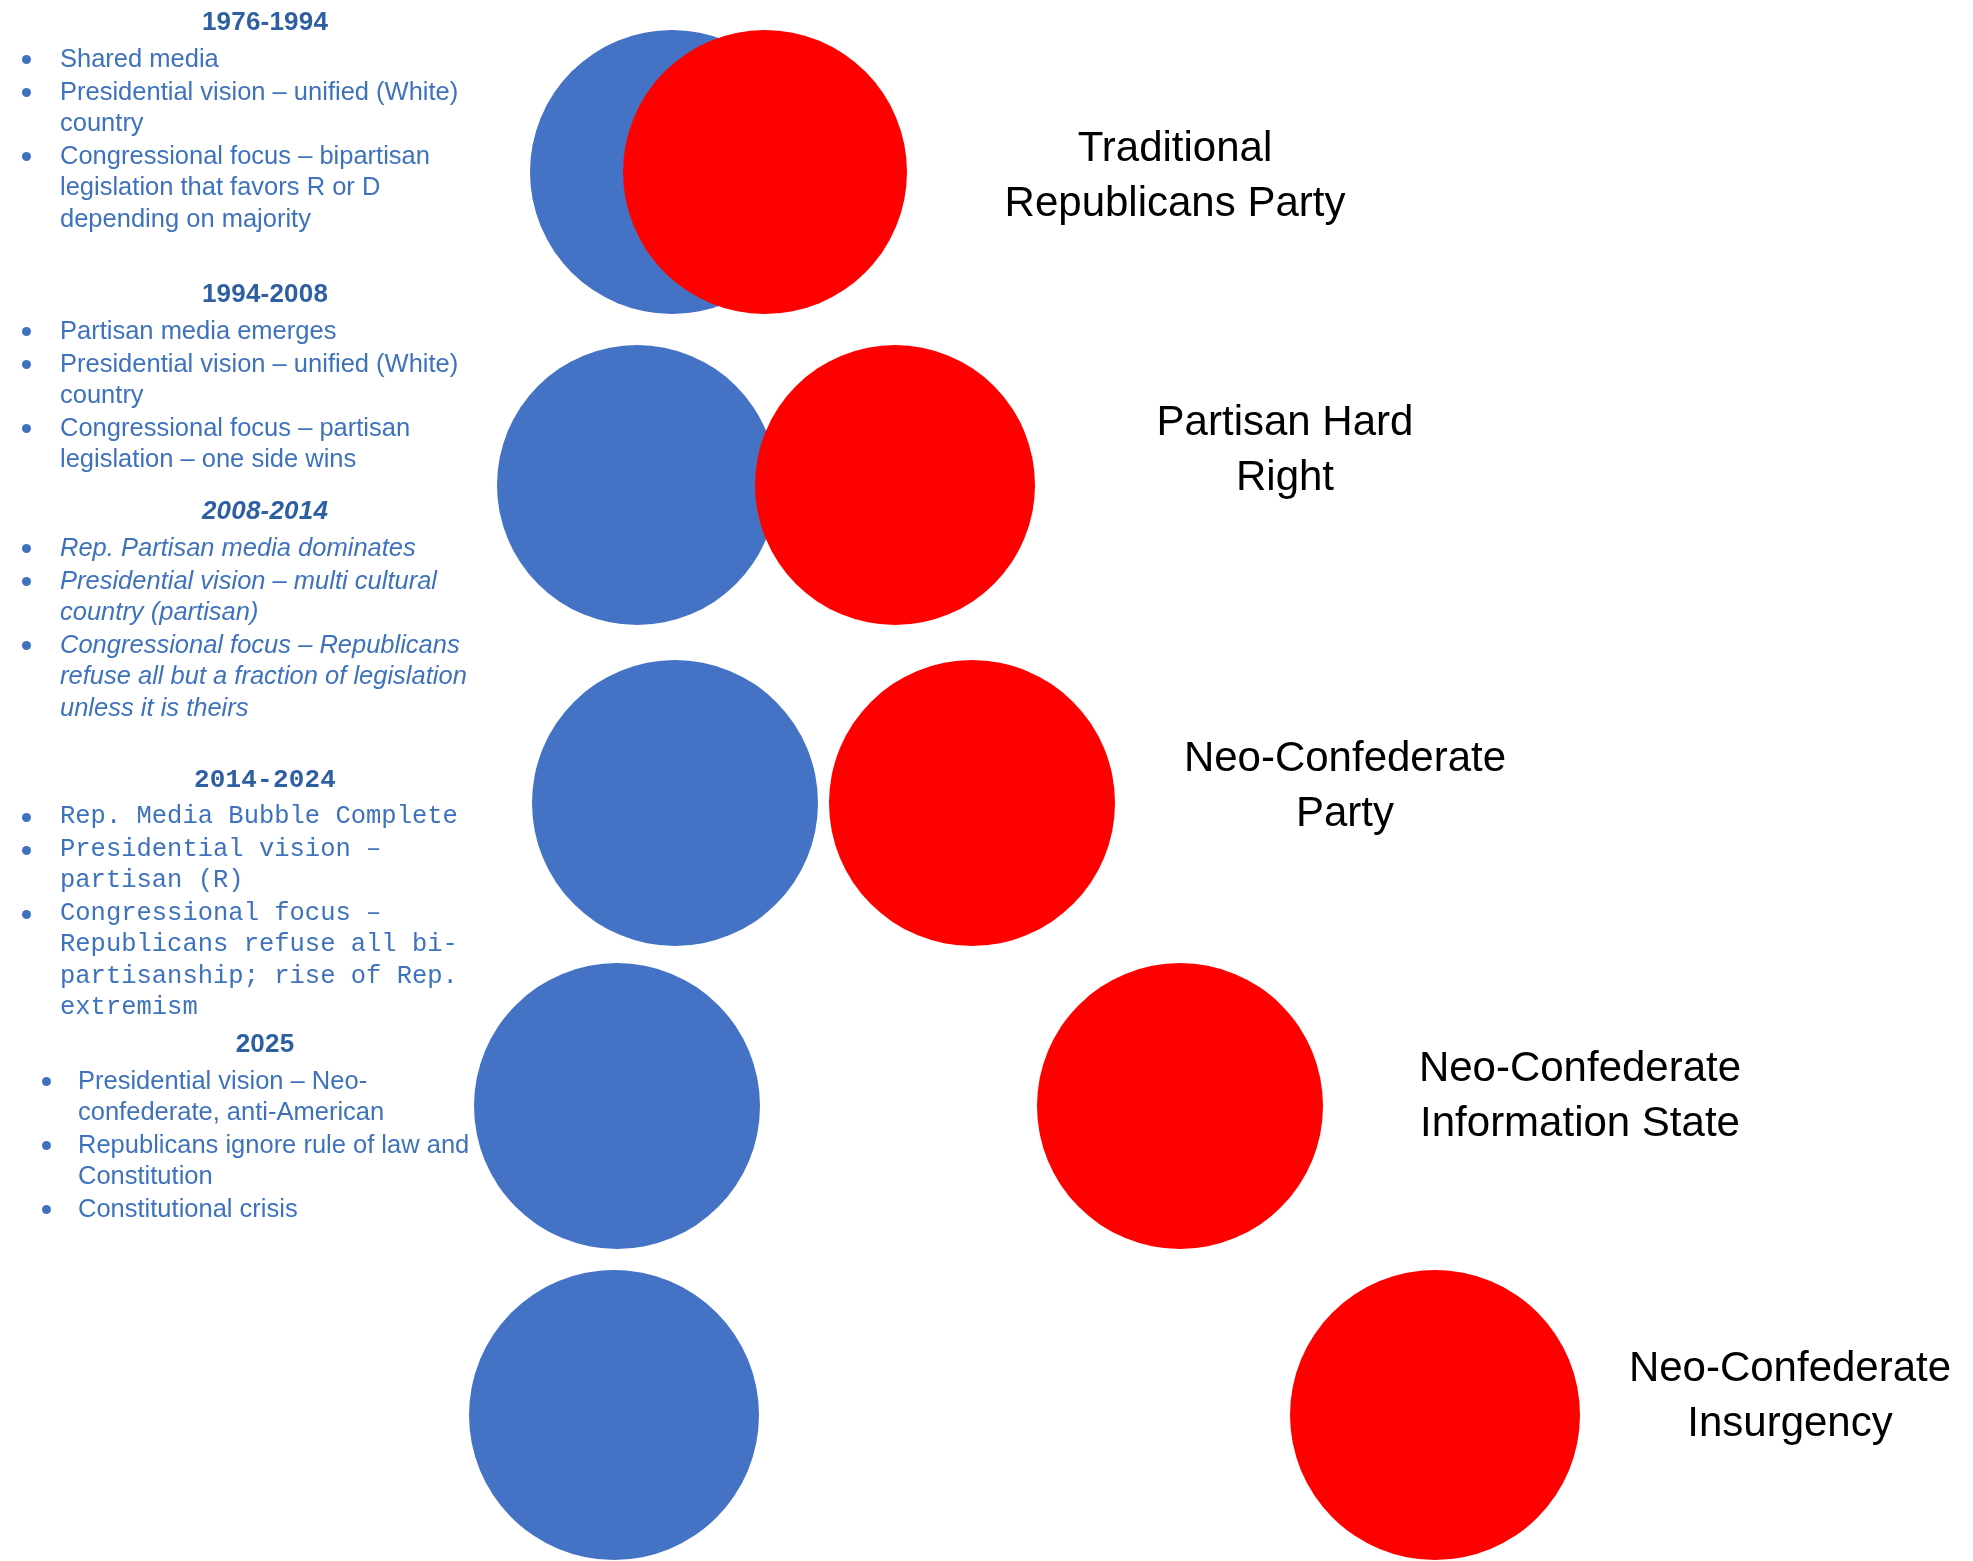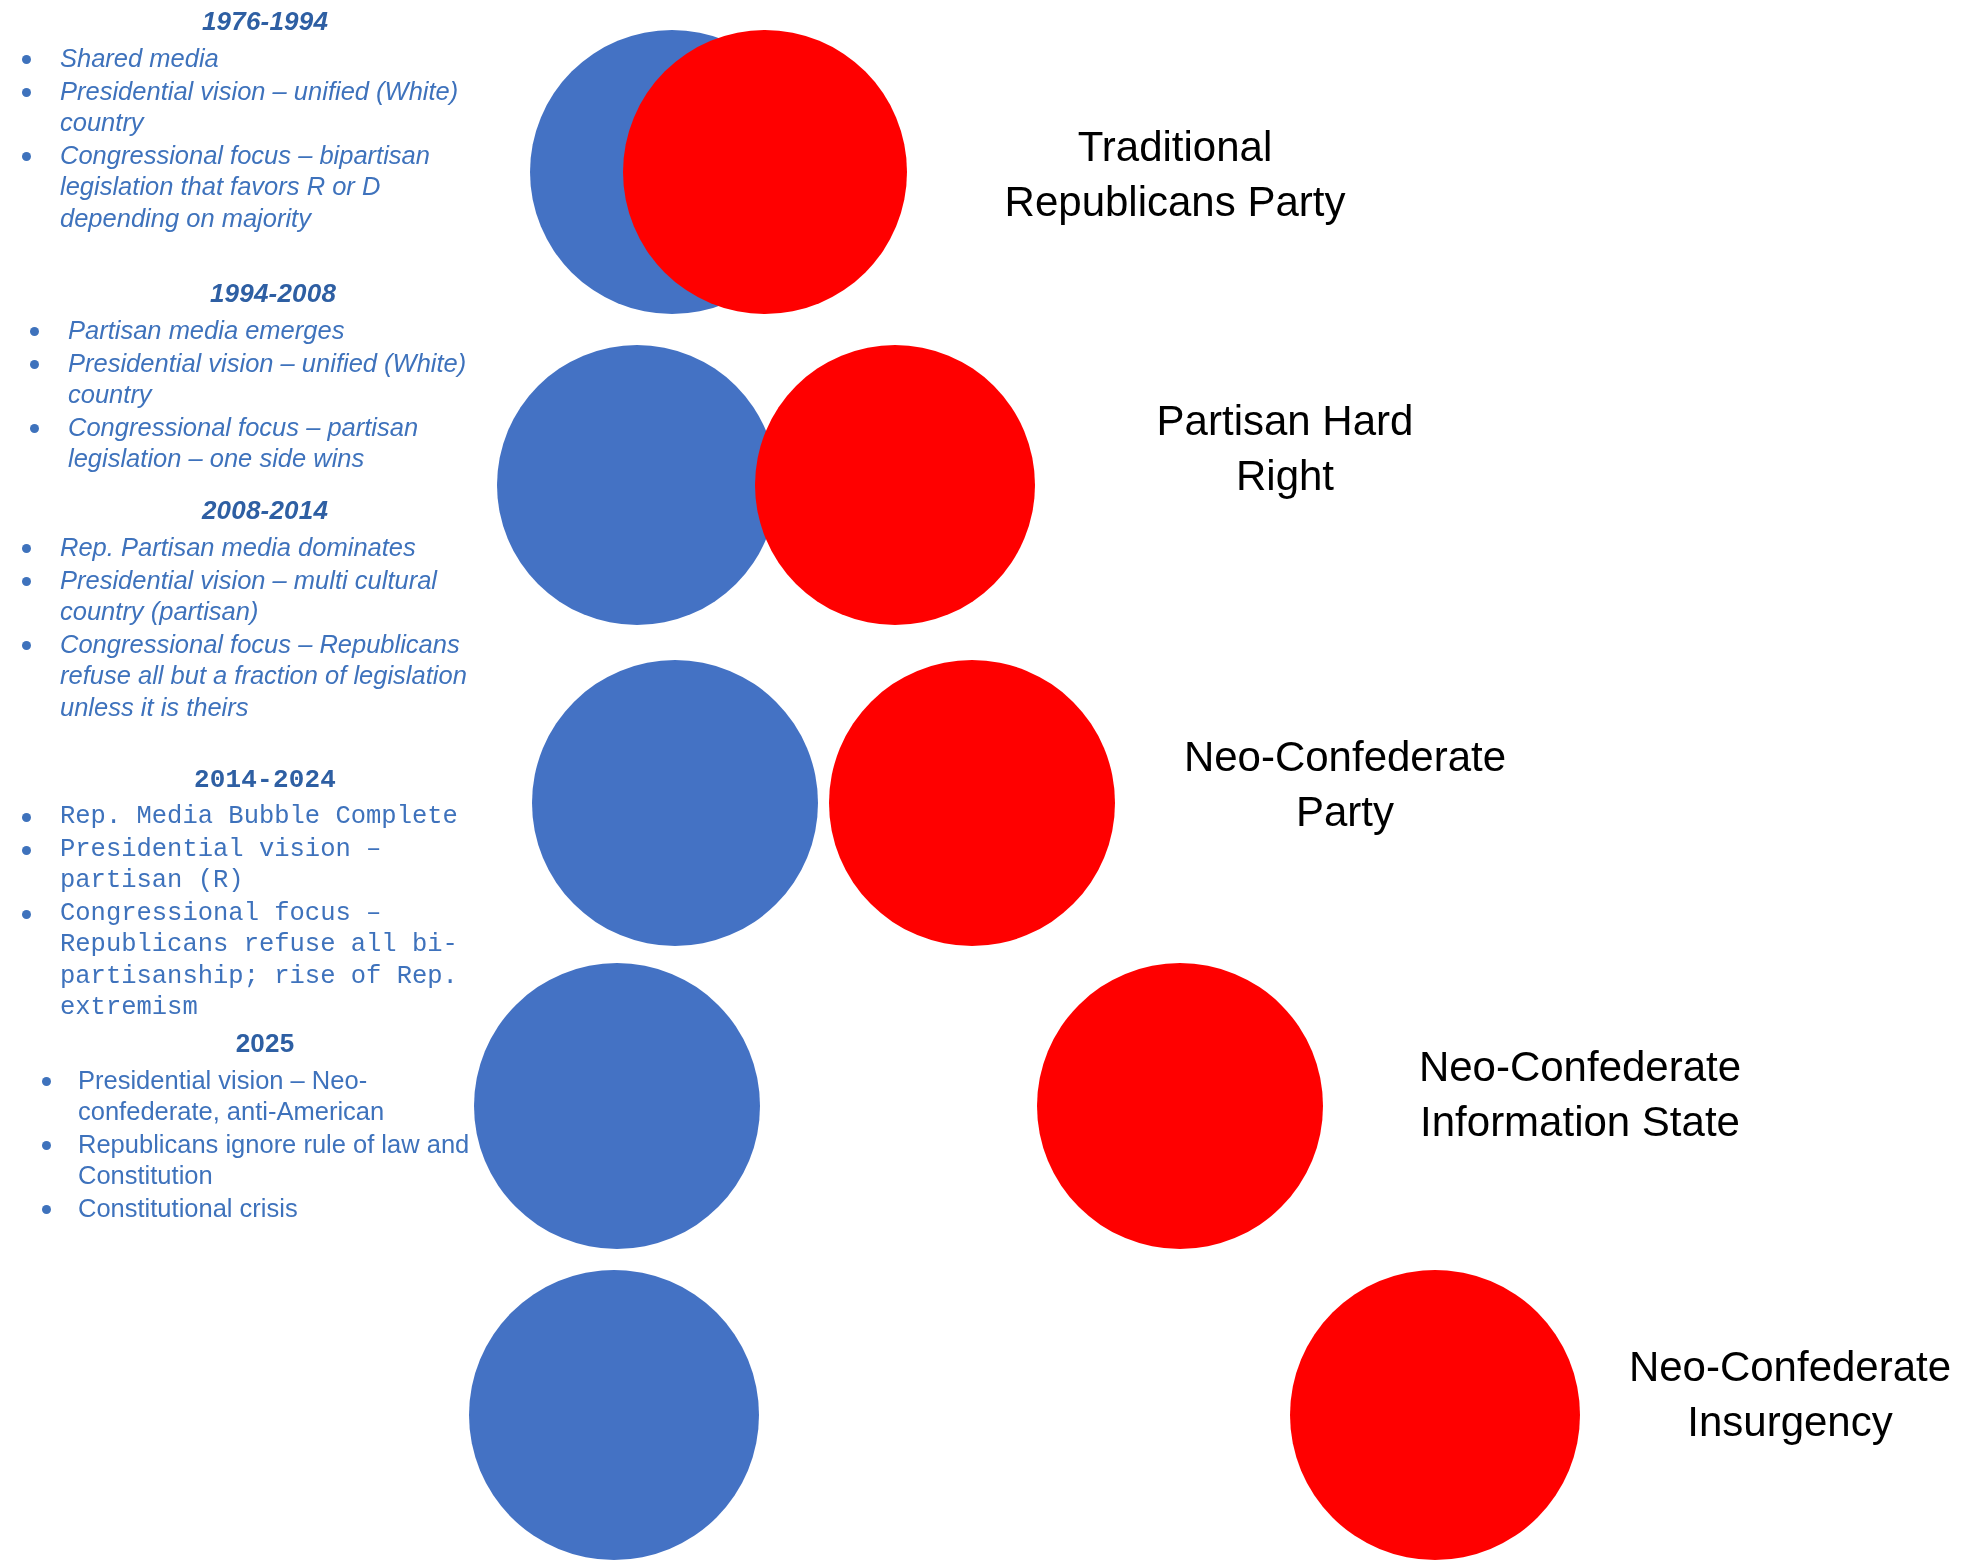--- a/index.html
+++ b/index.html
@@ -23,22 +23,22 @@
     color:#3E72BC;padding-left:60px;margin-bottom:2px;
   }
   .era-list li .bullet{
     position:absolute;left:22px;top:.46em;width:9px;height:9px;
     border-radius:50%;background:#3E72BC;
   }
   .era-list.indented li{padding-left:78px;}
   .era-list.indented li .bullet{left:42px;}
 
   
-  #era1{left:0;top:6px;font-style:italic;}
-  #era2{left:8px;top:278px;font-style:italic;}
+  #era1{left:0;top:6px;}
+  #era2{left:0;top:278px;}
   #era3{left:0;top:495px;font-style:italic;}
   #era4{left:0;top:765px;font-family:Liberation Mono, monospace;}
   #era5{left:0;top:1028px;}
 
   
   .circle{position:absolute;border-radius:50%;}
   .blue{background:#4472C4;}
   .red{background:#FF0000;}
 
   

